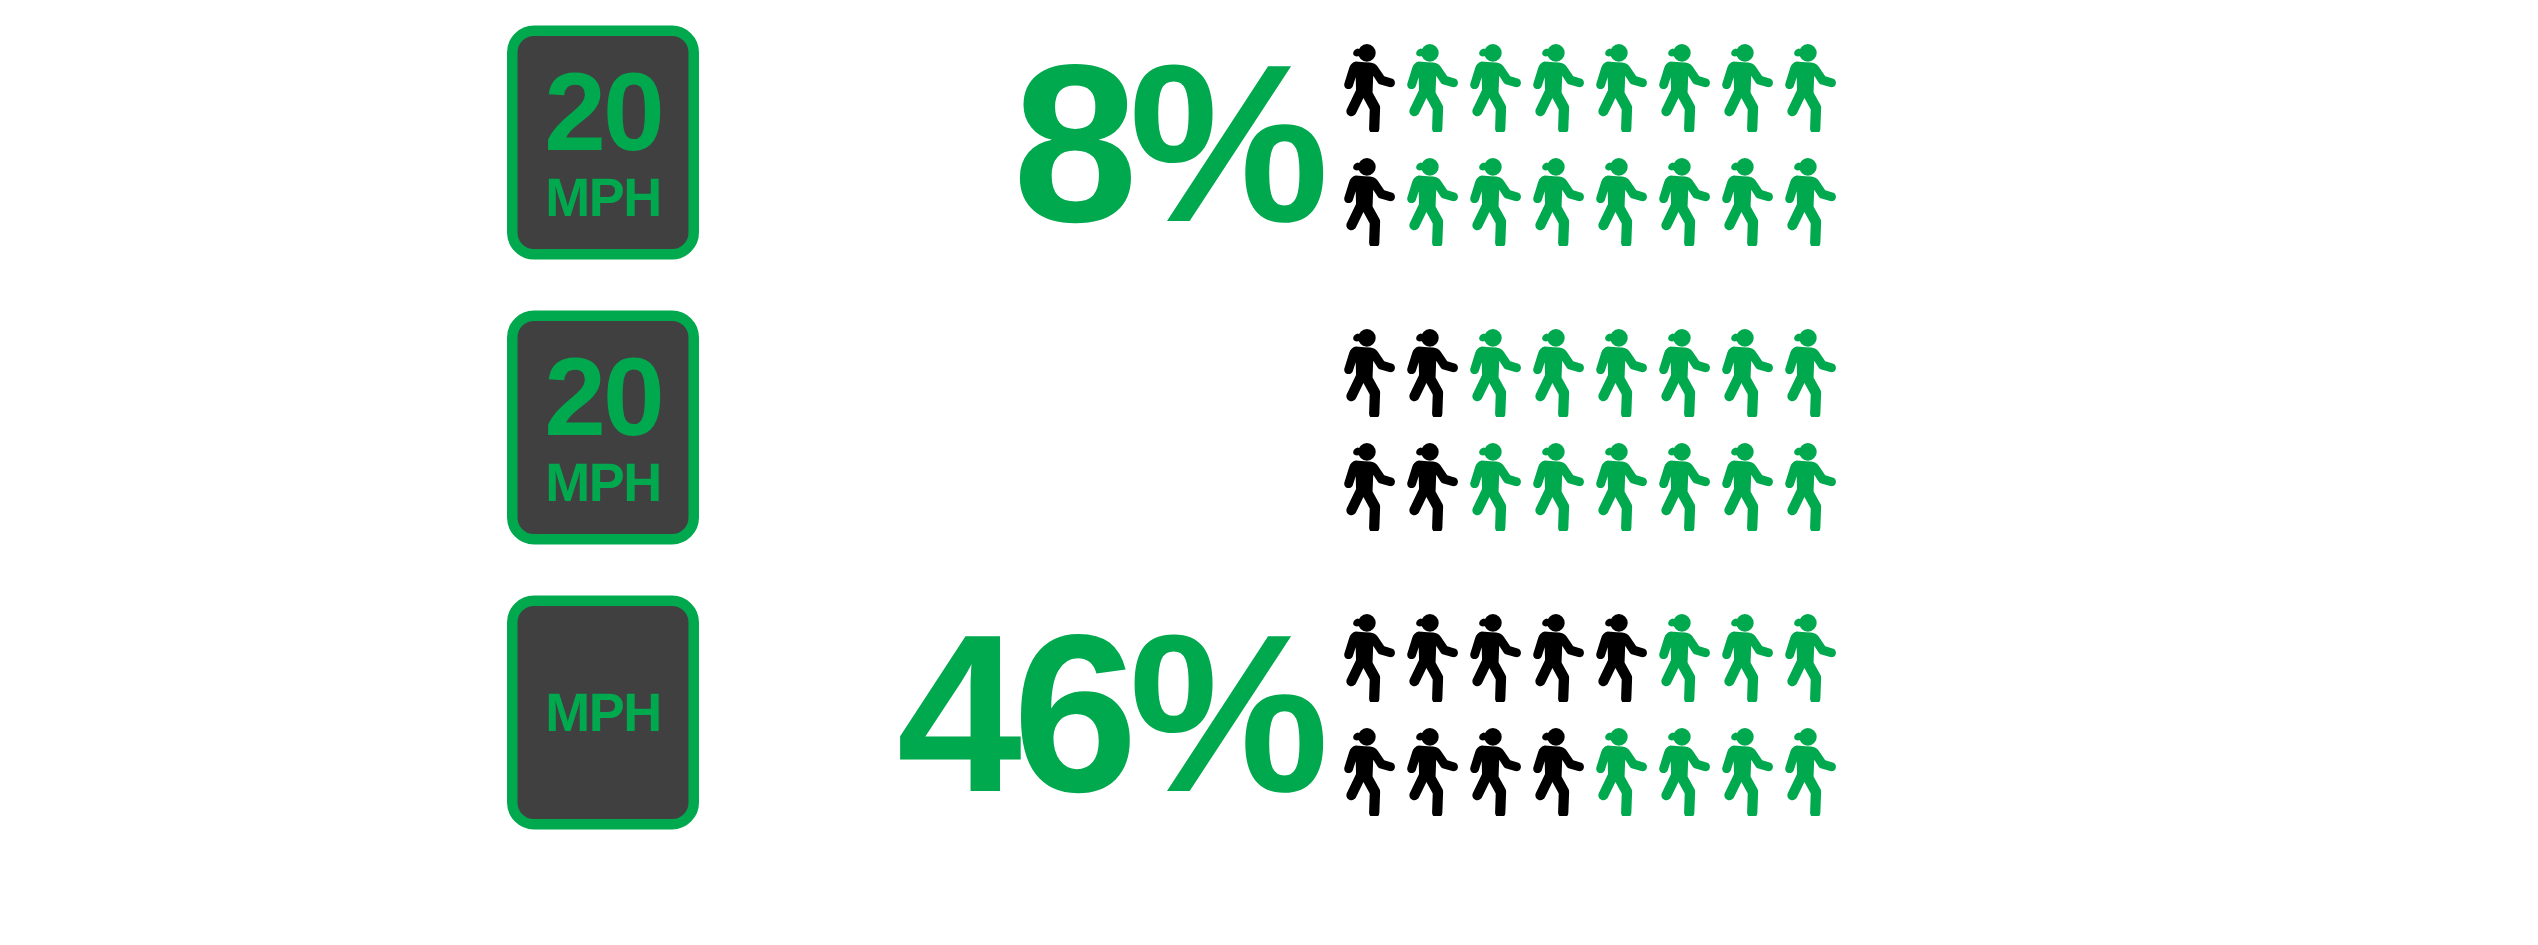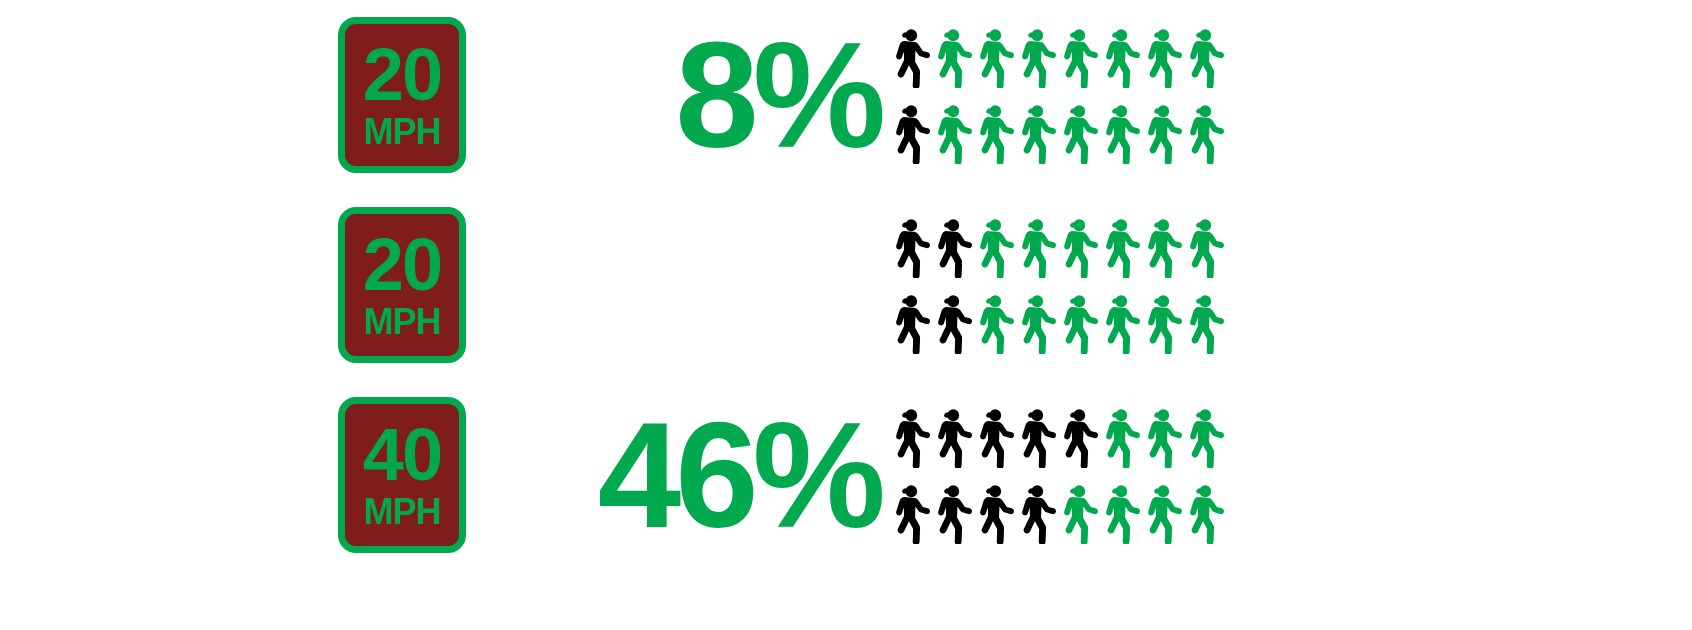--- a/index.html
+++ b/index.html
@@ -43,21 +43,21 @@
     display: flex;
     align-items: center;
     justify-content: center;
   }
   .sign {
     box-sizing: border-box;
     width: 128px;
     height: 156px;
     border: 7px solid #00A84E;
     border-radius: 18px;
-    background: #7f1d1d;
+    background: #404040;
     display: flex;
     flex-direction: column;
     align-items: center;
     justify-content: center;
     line-height: 1;
   }
   .sign-number {
     color: #00A84E;
     font-family: "Liberation Sans", sans-serif;
     font-weight: bold;
@@ -440,21 +440,20 @@
               </g>
             </svg>
           </span>
         </div>
       </div>
   </div>
 
   <div class="row row-2">
     <div class="sign-cell">
       <div class="sign">
-        <div class="sign-number">40</div>
         <div class="sign-unit">MPH</div>
       </div>
     </div>
     <div class="pct-cell align-wide">
       <div class="pct-value">46%</div>
     </div>
     <div class="people-cell">
         <div class="people-line">
           <span class="person">
             <svg viewBox="0 0 42 70" xmlns="http://www.w3.org/2000/svg" aria-hidden="true">

